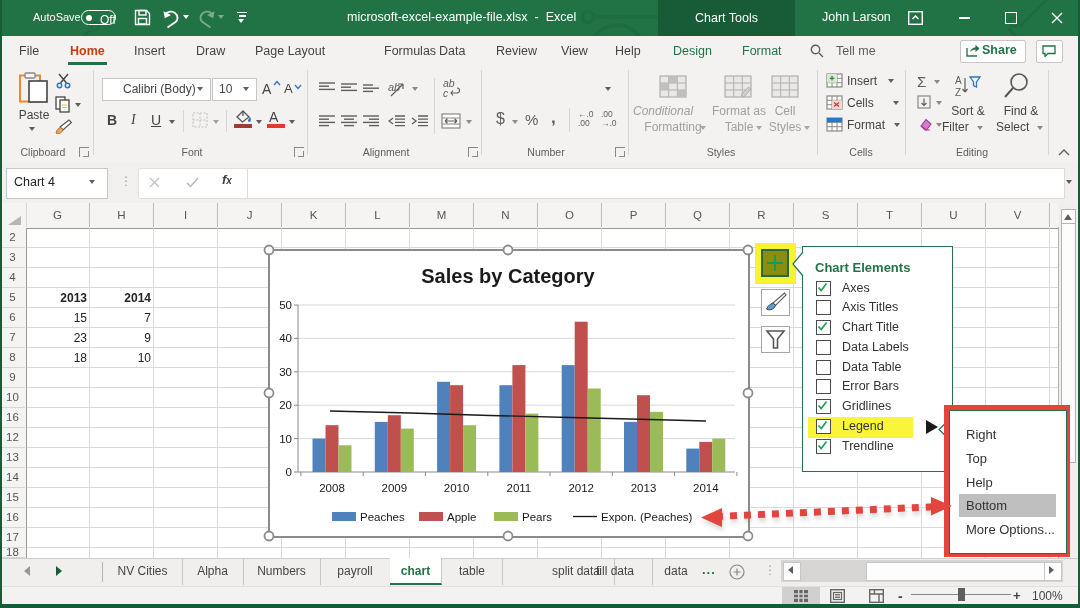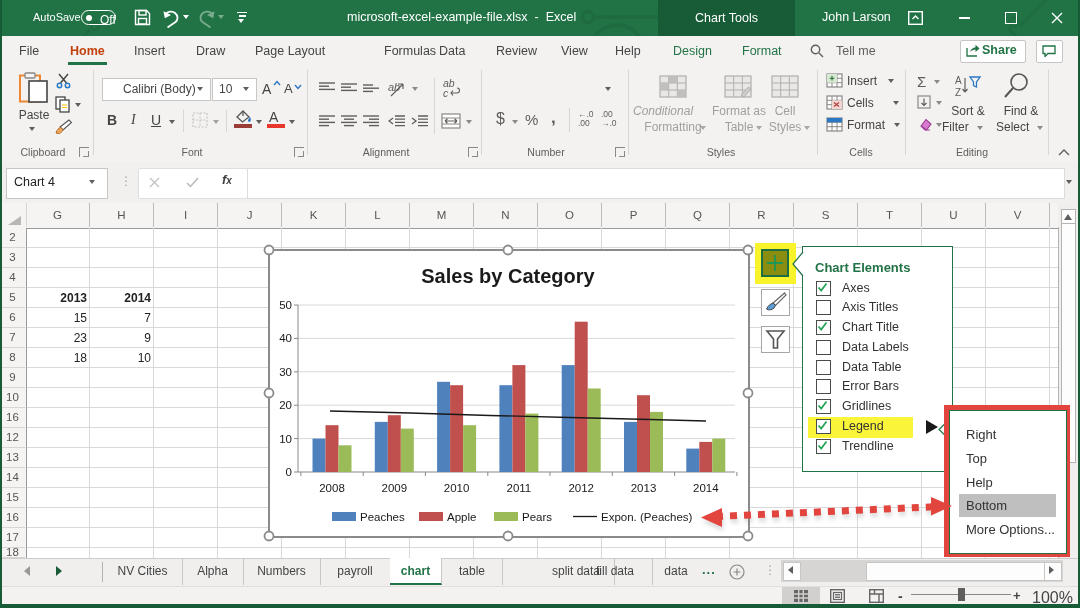--- a/index.html
+++ b/index.html
@@ -630,17 +630,17 @@
       <path d="M5 5.5 H10 M5 7 H10 M5 8.5 H10" stroke="#666" stroke-width="0.9"></path>
     </svg>
 <svg class="abs" style="left:869px;top:589px;" width="15" height="14" viewBox="0 0 15 14">
       <rect x="0.7" y="0.7" width="13.6" height="12.6" fill="none" stroke="#666" stroke-width="1.4"></rect>
       <path d="M0.7 5 H14.3 M5.5 0.7 V5 M10 5 V13.3" stroke="#666" stroke-width="1.4"></path>
     </svg>
 <div class="abs" style="left:898px;top:588px;font-size:14px;color:#444;font-weight:bold;">-</div>
 <div class="abs" style="left:911px;top:594px;width:100px;height:1px;background:#8a8886;"></div>
 <div class="abs" style="left:958px;top:588px;width:7px;height:13px;background:#605e5c;"></div>
 <div class="abs" style="left:1013px;top:588px;font-size:13px;color:#444;font-weight:bold;">+</div>
-<div class="abs" style="left:1032px;top:589px;font-size:16px;color:#444;">100%</div>
+<div class="abs" style="left:1032px;top:589px;font-size:12px;color:#444;">100%</div>
 
   <div class="abs" style="left:0;top:0;width:2px;height:608px;background:#185c37;"></div>
   <div class="abs" style="left:1078px;top:0;width:2px;height:608px;background:#185c37;"></div>
 </div>
 
 </body></html>

